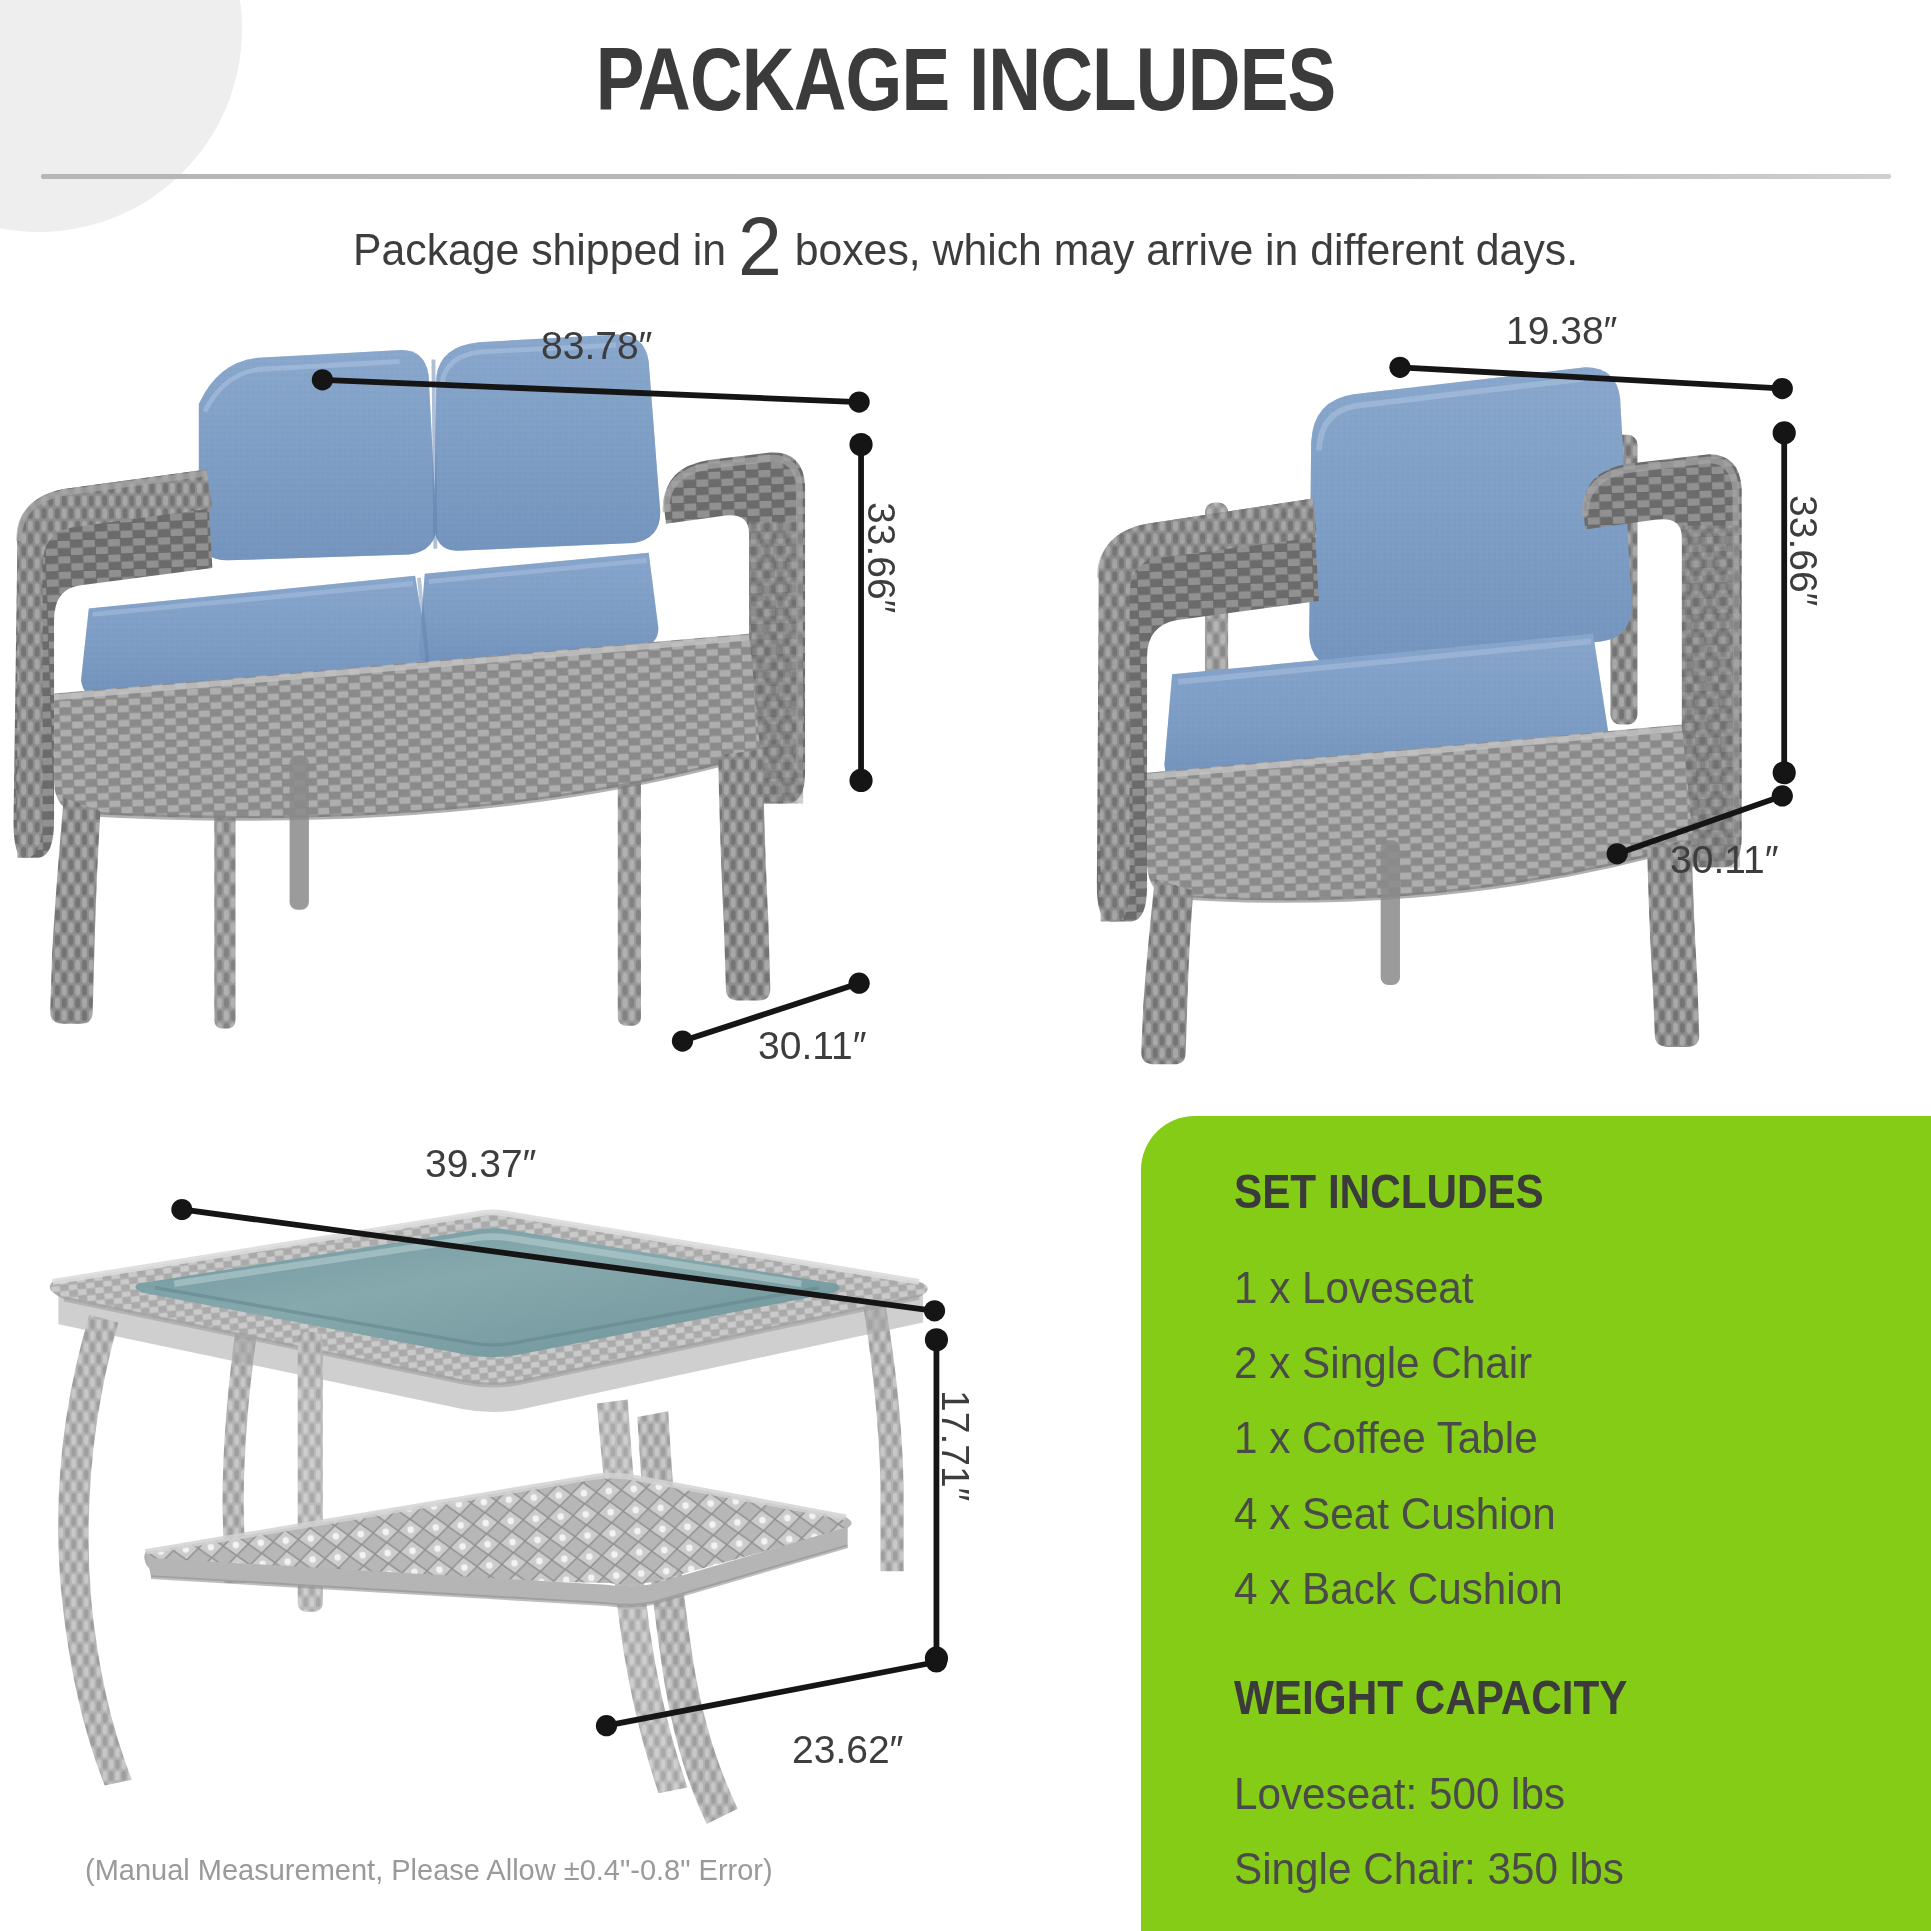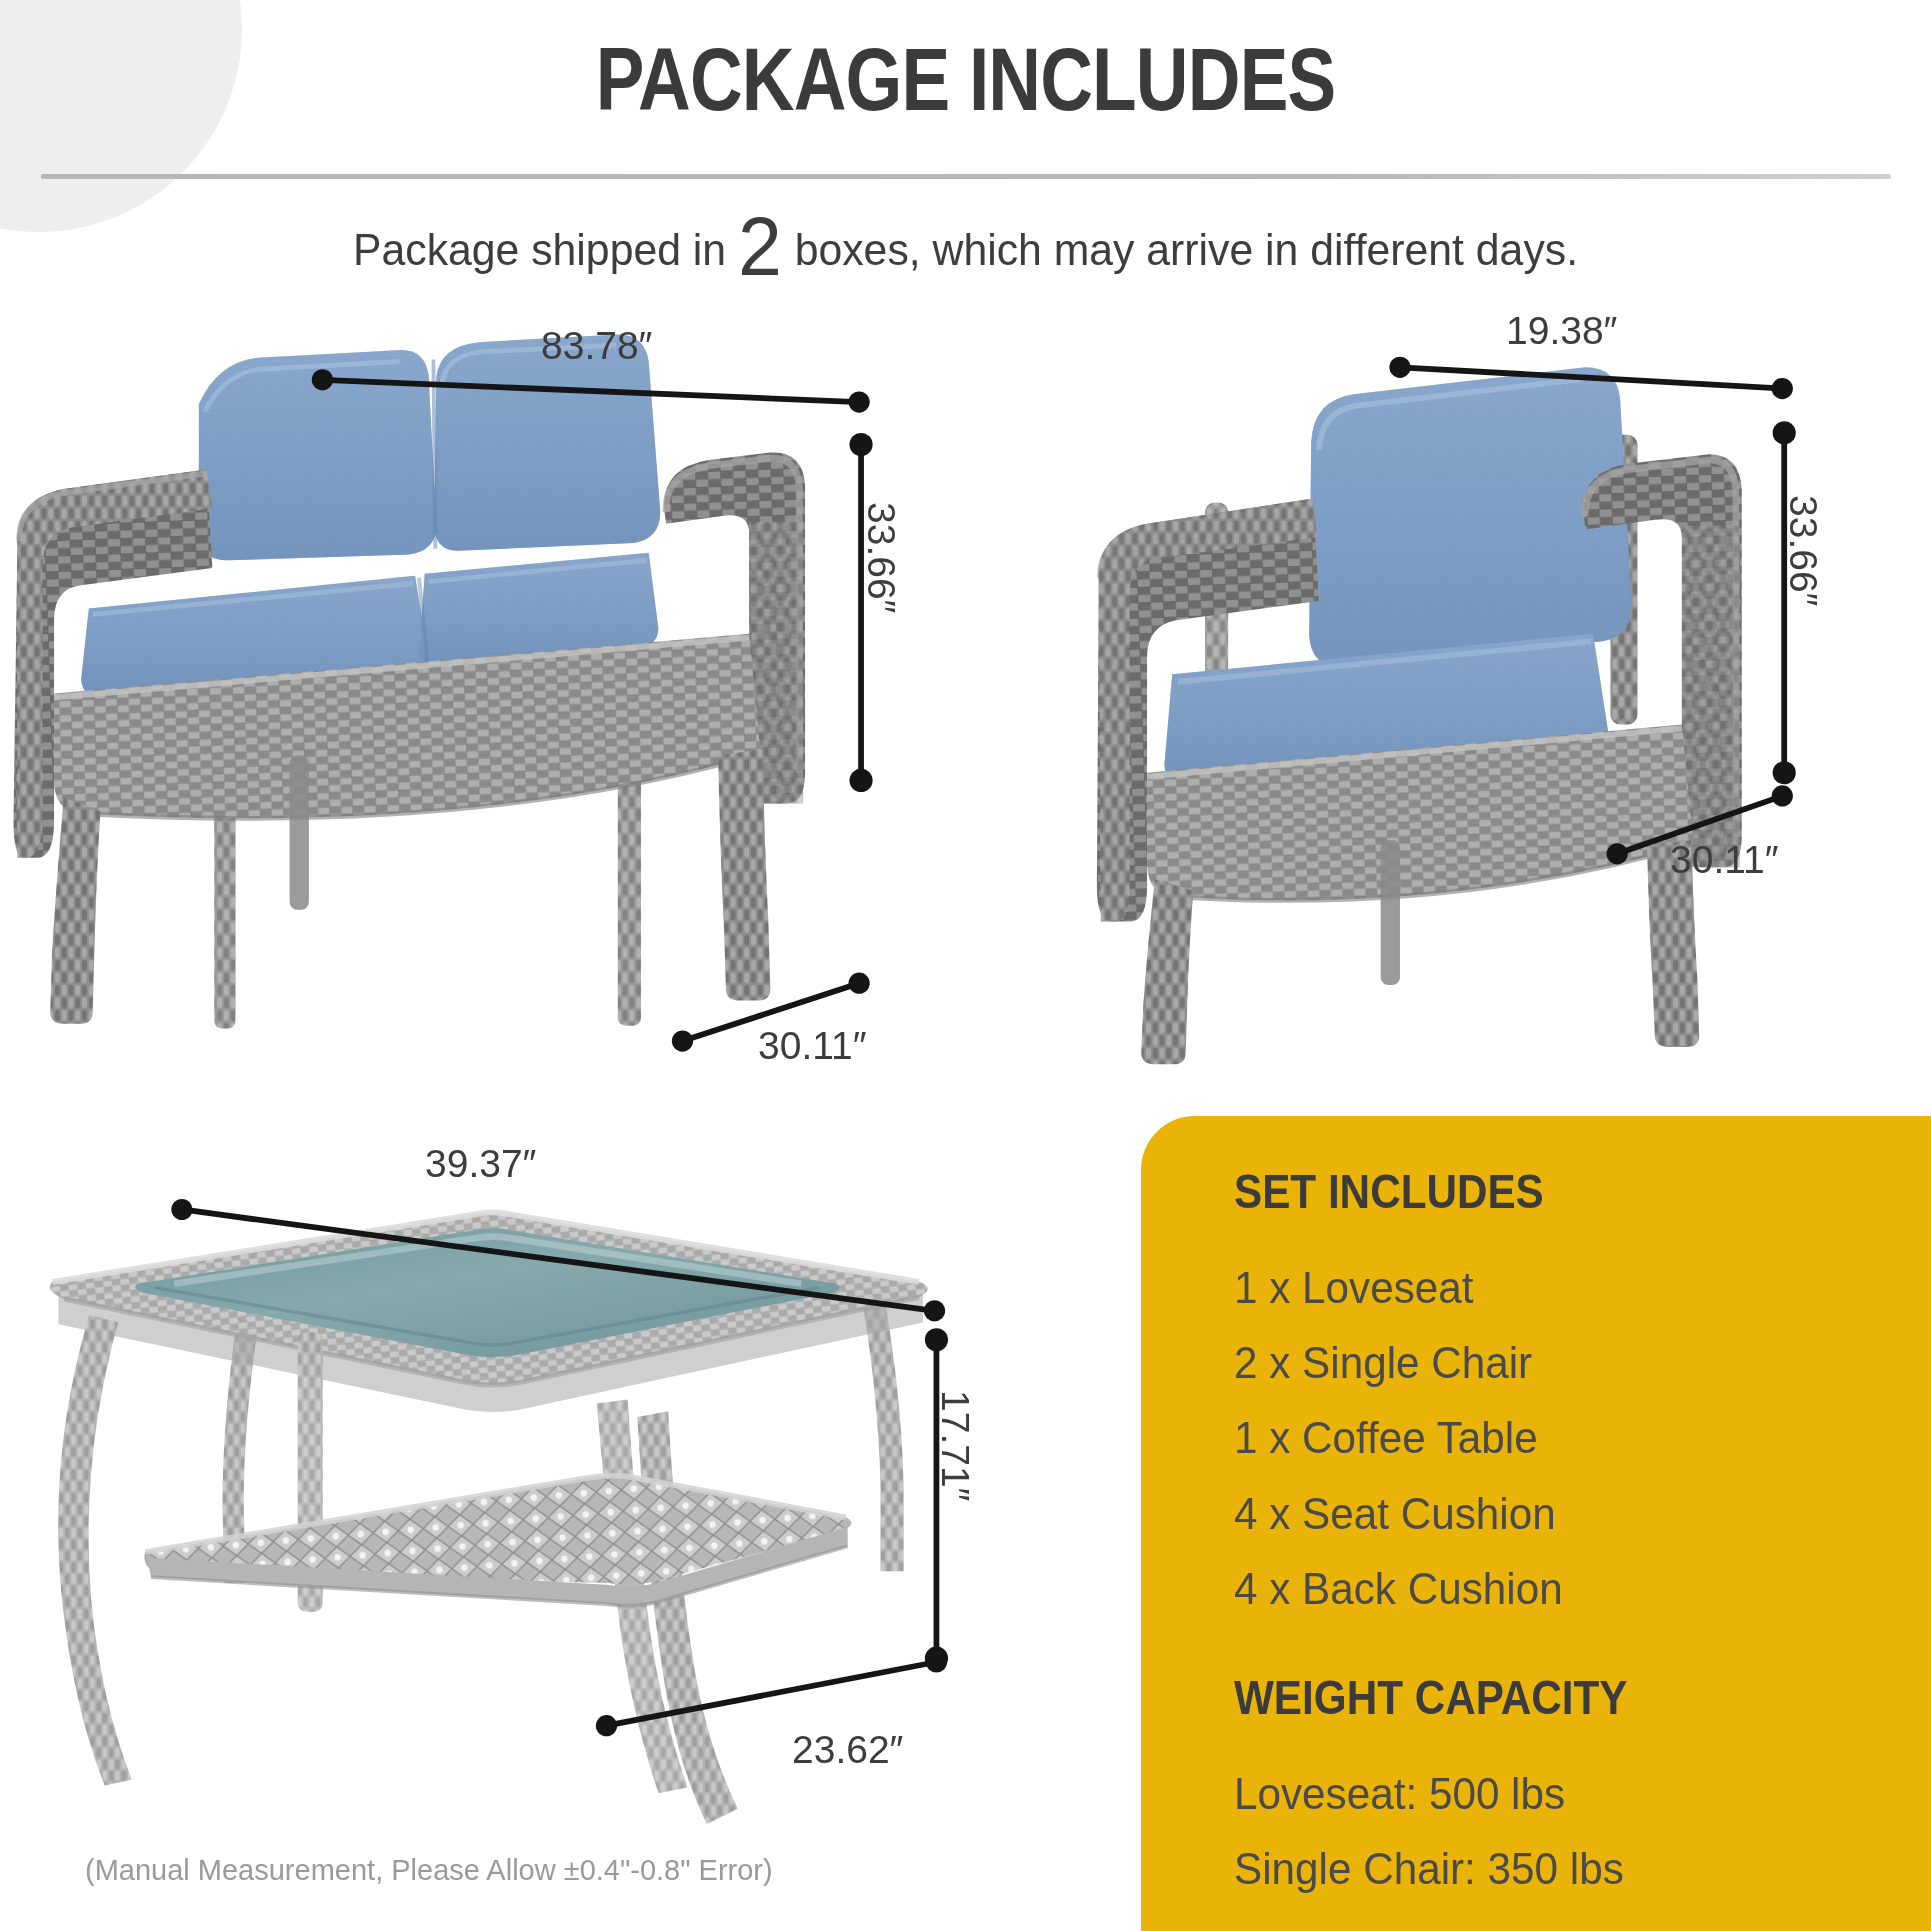--- a/index.html
+++ b/index.html
@@ -56,21 +56,21 @@
     font-size:39px; color:#3d3d3d; white-space:nowrap;
     font-family:"Liberation Sans", sans-serif;
     letter-spacing:0px;
   }
   .dim.vert{ transform-origin:0 0; transform:rotate(90deg); }
 
   
   #info-panel{
     position:absolute; left:1141px; top:1116px;
     width:790px; height:815px;
-    background:#eab308;
+    background:#84cc16;
     border-top-left-radius:54px;
     border-bottom-left-radius:0;
     border-top-right-radius:0;
     z-index:2;
   }
   #info-panel .ph{
     position:absolute; font-size:48px; font-weight:bold; color:#3b3b3b;
     transform:scaleX(0.88); transform-origin:left center; white-space:nowrap;
   }
   #info-panel .pl{

